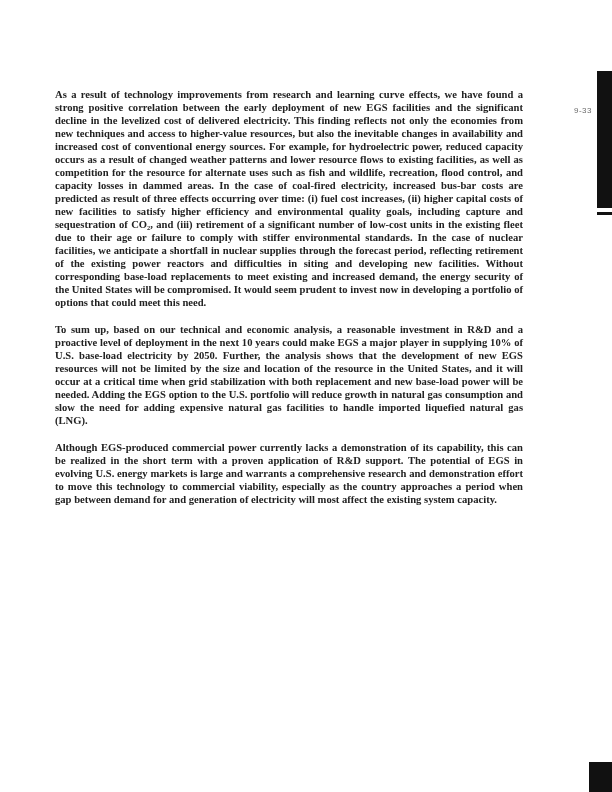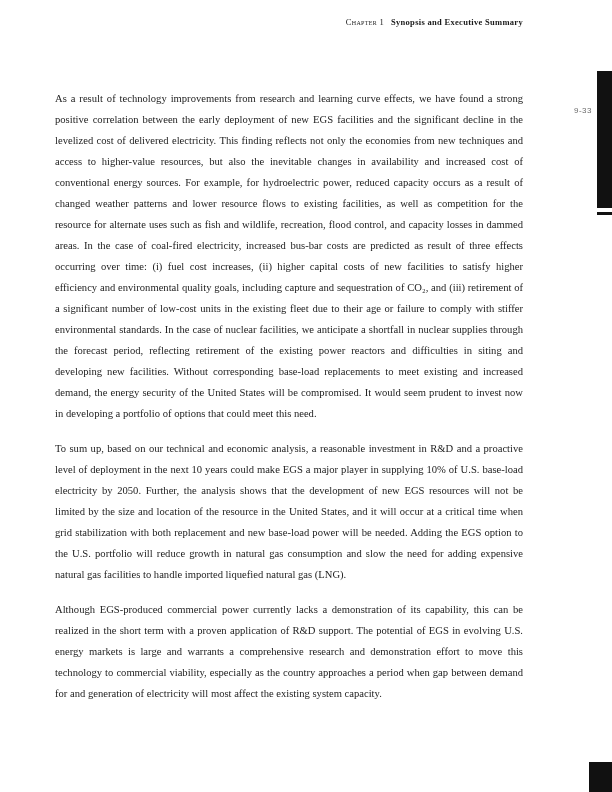--- a/index.html
+++ b/index.html
@@ -39,23 +39,24 @@
   
   .text-block {
     position: absolute;
     top: 88px;
     left: 55px;
     width: 468px;
   }
   .text-block p {
     margin: 0 0 14px 0;
     font-size: 10.6px;
-    line-height: 21px;
+    line-height: 13px;
     text-align: justify;
     color: #222222;
+    font-weight: bold;
   }
   
   .edge-tab {
     position: absolute;
     top: 71px;
     right: 0;
     width: 15px;
     height: 137px;
     background: #111111;
   }
@@ -86,23 +87,20 @@
     width: 23px;
     height: 30px;
     background: #111111;
   }
 </style>
 </head>
 <body>
 
 <div class="page">
 
-  <div class="running-header">
-    <span class="chapter">Chapter 1</span><span class="title">Synopsis and Executive Summary</span>
-  </div>
 
   <div class="text-block">
     <p>As a result of technology improvements from research and learning curve effects, we have found a strong positive correlation between the early deployment of new EGS facilities and the significant decline in the levelized cost of delivered electricity. This finding reflects not only the economies from new techniques and access to higher-value resources, but also the inevitable changes in availability and increased cost of conventional energy sources. For example, for hydroelectric power, reduced capacity occurs as a result of changed weather patterns and lower resource flows to existing facilities, as well as competition for the resource for alternate uses such as fish and wildlife, recreation, flood control, and capacity losses in dammed areas. In the case of coal-fired electricity, increased bus-bar costs are predicted as result of three effects occurring over time: (i) fuel cost increases, (ii) higher capital costs of new facilities to satisfy higher efficiency and environmental quality goals, including capture and sequestration of CO₂, and (iii) retirement of a significant number of low-cost units in the existing fleet due to their age or failure to comply with stiffer environmental standards. In the case of nuclear facilities, we anticipate a shortfall in nuclear supplies through the forecast period, reflecting retirement of the existing power reactors and difficulties in siting and developing new facilities. Without corresponding base-load replacements to meet existing and increased demand, the energy security of the United States will be compromised. It would seem prudent to invest now in developing a portfolio of options that could meet this need.</p>
     <p>To sum up, based on our technical and economic analysis, a reasonable investment in R&amp;D and a proactive level of deployment in the next 10 years could make EGS a major player in supplying 10% of U.S. base-load electricity by 2050. Further, the analysis shows that the development of new EGS resources will not be limited by the size and location of the resource in the United States, and it will occur at a critical time when grid stabilization with both replacement and new base-load power will be needed. Adding the EGS option to the U.S. portfolio will reduce growth in natural gas consumption and slow the need for adding expensive natural gas facilities to handle imported liquefied natural gas (LNG).</p>
     <p>Although EGS-produced commercial power currently lacks a demonstration of its capability, this can be realized in the short term with a proven application of R&amp;D support. The potential of EGS in evolving U.S. energy markets is large and warrants a comprehensive research and demonstration effort to move this technology to commercial viability, especially as the country approaches a period when gap between demand for and generation of electricity will most affect the existing system capacity.</p>
   </div>
 
   <div class="edge-tab"></div>
   <div class="edge-tab-notch"></div>
 

